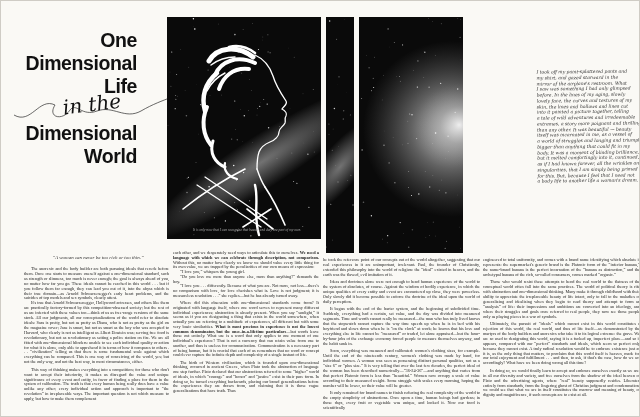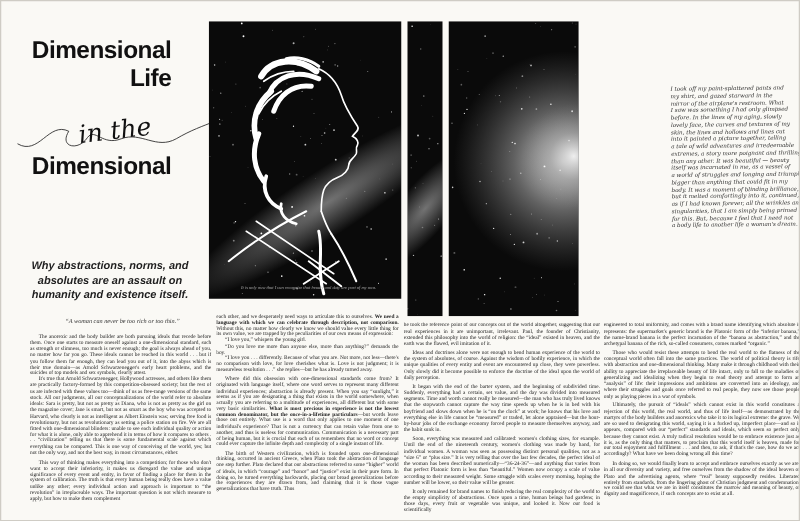--- a/index.html
+++ b/index.html
@@ -44,34 +44,35 @@
   #col-l2{left:172px;top:250px;width:146px;height:166px;line-height:4.75px;}
   #col-r1{left:322px;top:257px;width:157px;height:158px;}
   #col-r2{left:482px;top:257px;width:157px;height:158px;}
 </style>
 </head>
 <body>
 
 <div id="page">
 
   <div class="stack" id="stack1">
+    <div>One</div>
     <div>Dimensional</div>
     <div>Life</div>
   </div>
   <div id="scriptwrap">
     <svg width="160" height="42" viewBox="0 0 160 42">
       <path d="M1,31 C18,41 26,13 42,21 C34,34 50,37 57,26 C63,18 69,33 84,27 C100,21 112,36 128,27 C140,20 149,17 159,13" stroke="#2a2a2a" stroke-width="0.7" fill="none"></path>
       <text x="50" y="27" transform="rotate(-7 80 22)" font-family="DejaVu Serif, serif" font-style="italic" font-size="20" fill="#111">in the</text>
     </svg>
   </div>
   <div class="stack" id="stack2">
     <div>Dimensional</div>
+    <div>World</div>
   </div>
 
-  <div class="subtitle">Why abstractions, norms, and absolutes are an assault on humanity and existence itself.</div>
 
   <div class="pullquote">“A woman can never be too rich or too thin.”</div>
 
   <svg id="illo" viewBox="0 0 296 236">
     <defs>
       <clipPath id="cp1">
           <rect x="0" y="0" width="154" height="222"></rect>
         </clipPath>
       <clipPath id="cp2">
           <rect x="159" y="0" width="28" height="236"></rect>

